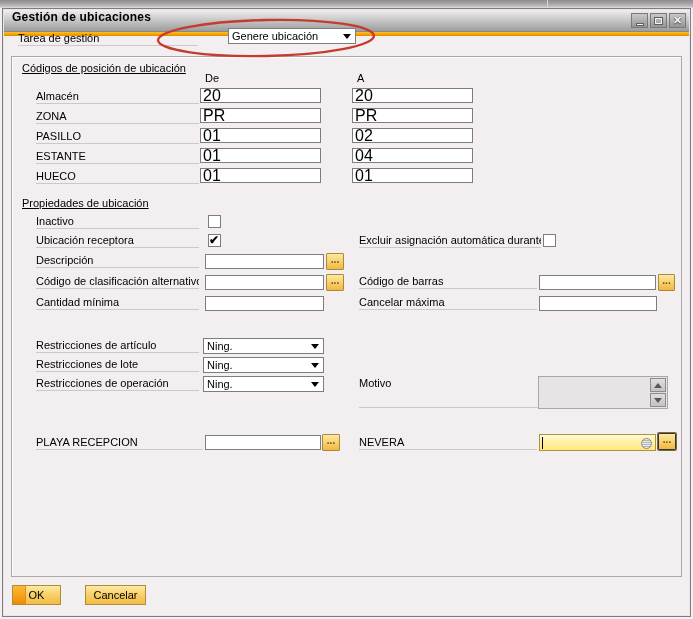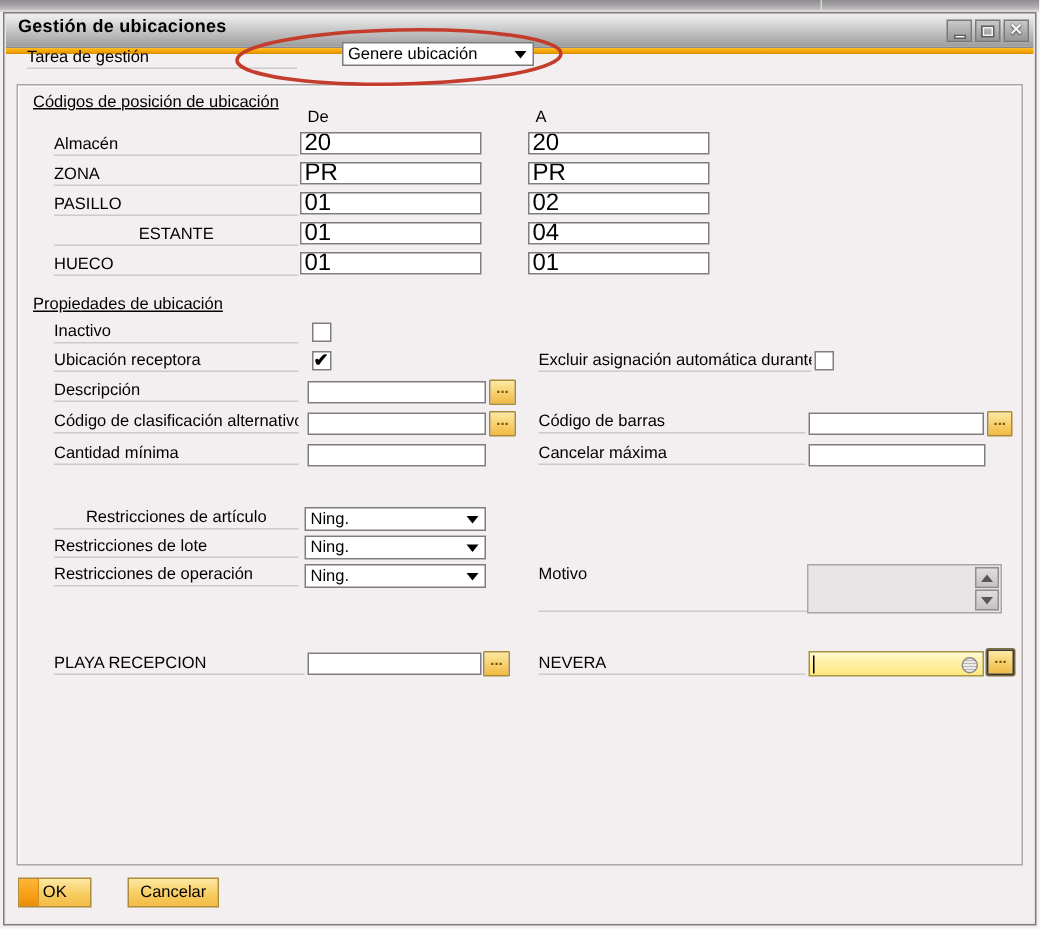--- a/index.html
+++ b/index.html
@@ -149,21 +149,21 @@
   <input class="fld" style="left: 352px; top: 88px; width: 121px;" value="20">
 
   <div class="lbl" style="left:36px; top:108px; width:163px;">ZONA</div>
   <input class="fld" style="left: 200px; top: 108px; width: 121px;" value="PR">
   <input class="fld" style="left: 352px; top: 108px; width: 121px;" value="PR">
 
   <div class="lbl" style="left:36px; top:128px; width:163px;">PASILLO</div>
   <input class="fld" style="left: 200px; top: 128px; width: 121px;" value="01">
   <input class="fld" style="left: 352px; top: 128px; width: 121px;" value="02">
 
-  <div class="lbl" style="left:36px; top:148px; width:163px;text-align:center;">ESTANTE</div>
+  <div class="lbl" style="left:36px; top:148px; width:163px;">ESTANTE</div>
   <input class="fld" style="left: 200px; top: 148px; width: 121px;" value="01">
   <input class="fld" style="left: 352px; top: 148px; width: 121px;" value="04">
 
   <div class="lbl" style="left:36px; top:168px; width:163px;">HUECO</div>
   <input class="fld" style="left: 200px; top: 168px; width: 121px;" value="01">
   <input class="fld" style="left: 352px; top: 168px; width: 121px;" value="01">
 
   <div class="heading" style="left:22px; top:197px;">Propiedades de ubicación</div>
 
   <div class="lbl" style="left:36px; top:213px; width:163px;">Inactivo</div>
@@ -183,21 +183,21 @@
   <div class="btn3" style="left:326px; top:274px;">...</div>
   <div class="lbl" style="left:359px; top:273px; width:178px;">Código de barras</div>
   <input class="fld" style="left: 539px; top: 275px; width: 117px;" value="">
   <div class="btn3" style="left:658px; top:274px; width:17px;">...</div>
 
   <div class="lbl" style="left:36px; top:294px; width:163px;">Cantidad mínima</div>
   <input class="fld" style="left: 205px; top: 296px; width: 119px;" value="">
   <div class="lbl" style="left:359px; top:294px; width:178px;">Cancelar máxima</div>
   <input class="fld" style="left: 539px; top: 296px; width: 118px;" value="">
 
-  <div class="lbl" style="left:36px; top:337px; width:163px;text-align:center;">Restricciones de artículo</div>
+  <div class="lbl" style="left:36px; top:337px; width:163px;">Restricciones de artículo</div>
   <div class="dd" style="left:203px; top:338px; width:121px;">
     <span>Ning.</span>
     <span class="arr"></span>
   </div>
 
   <div class="lbl" style="left:36px; top:356px; width:163px;">Restricciones de lote</div>
   <div class="dd" style="left:203px; top:357px; width:121px;">
     <span>Ning.</span>
     <span class="arr"></span>
   </div>

